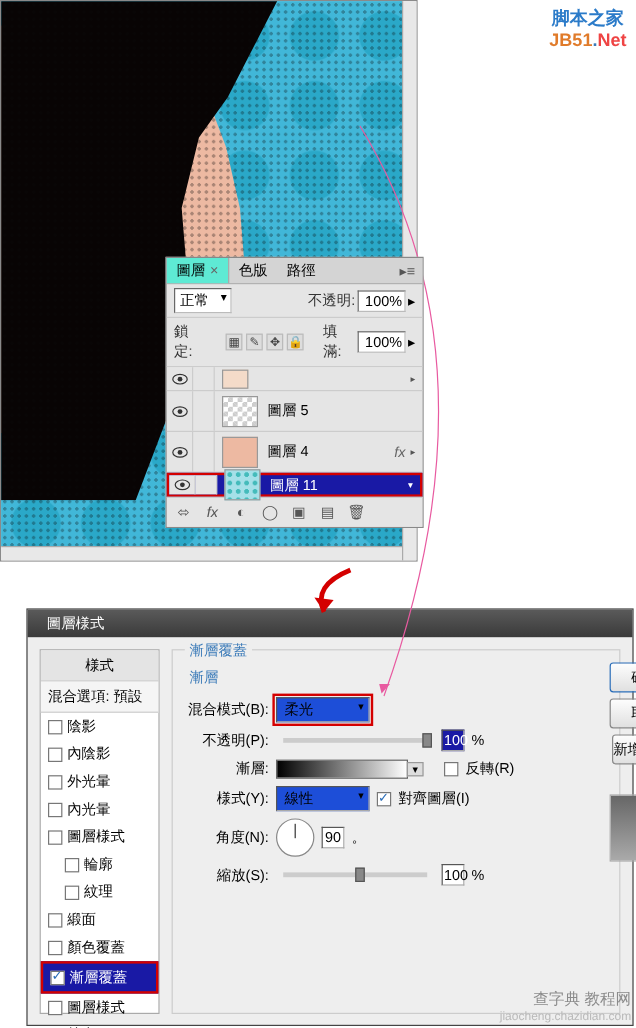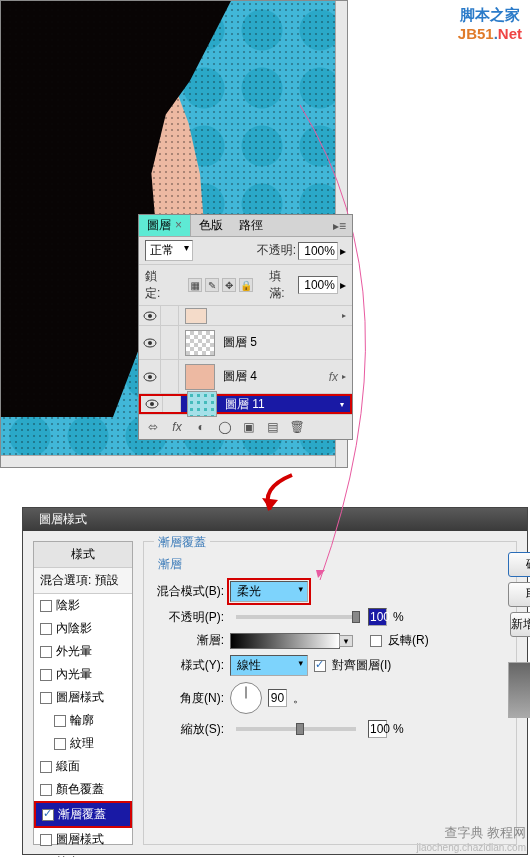--- a/index.html
+++ b/index.html
@@ -58,21 +58,21 @@
 .sd-left-sub{padding:4px 6px;border-bottom:1px solid #ccc;background:#f5f5f5}
 .sd-left-item{padding:3px 6px;display:flex;align-items:center;gap:4px}
 .sd-left-item.indent{padding-left:20px}
 .sd-left-item.sel{background:#1919a5;color:#fff;border:2px solid #d40000}
 .sd-right{flex:1;display:flex;gap:8px}
 .sd-opts{flex:1;border:1px solid #ccc;padding:10px 8px;position:relative;background:#eee}
 .sd-group-title{position:absolute;top:-8px;left:10px;background:#eee;padding:0 4px;color:#3a7ab8}
 .sd-sub-title{color:#3a7ab8;margin:4px 0 8px 6px}
 .opt-row{display:flex;align-items:center;margin:6px 0;gap:6px}
 .opt-label{width:72px;text-align:right}
-.opt-select{border:1px inset #aaa;background:#7dd3fc;padding:1px 35px 1px 6px;position:relative;min-width:78px}
+.opt-select{border:1px inset #aaa;background:#1d4ed8;padding:1px 35px 1px 6px;position:relative;min-width:78px}
 .opt-select::after{content:"▾";position:absolute;right:4px;top:2px;font-size:9px}
 .opt-select.red-ring{outline:2px solid #d40000;outline-offset:1px}
 .opt-slider{flex:1;height:4px;background:#ccc;position:relative;margin:0 6px;max-width:120px}
 .opt-slider .knob{position:absolute;top:-4px;width:8px;height:12px;background:#888;border:1px solid #555}
 .opt-num{width:19px;border:1px inset #aaa;background:#fff;text-align:center;padding:1px}
 .opt-num.hl{background:#1919a5;color:#fff}
 .grad-swatch{width:110px;height:16px;background:linear-gradient(to right,#000,#fff);border:1px solid #666;position:relative}
 .grad-swatch::after{content:"▾";position:absolute;right:-14px;top:1px;background:#ddd;border:1px solid #999;width:12px;text-align:center;font-size:9px}
 .angle-dial{width:32px;height:32px;border:1px solid #888;border-radius:50%;background:#fff;position:relative}
 .angle-dial::after{content:"";position:absolute;left:50%;top:50%;width:12px;height:1px;background:#333;transform-origin:left;transform:rotate(-90deg)}

